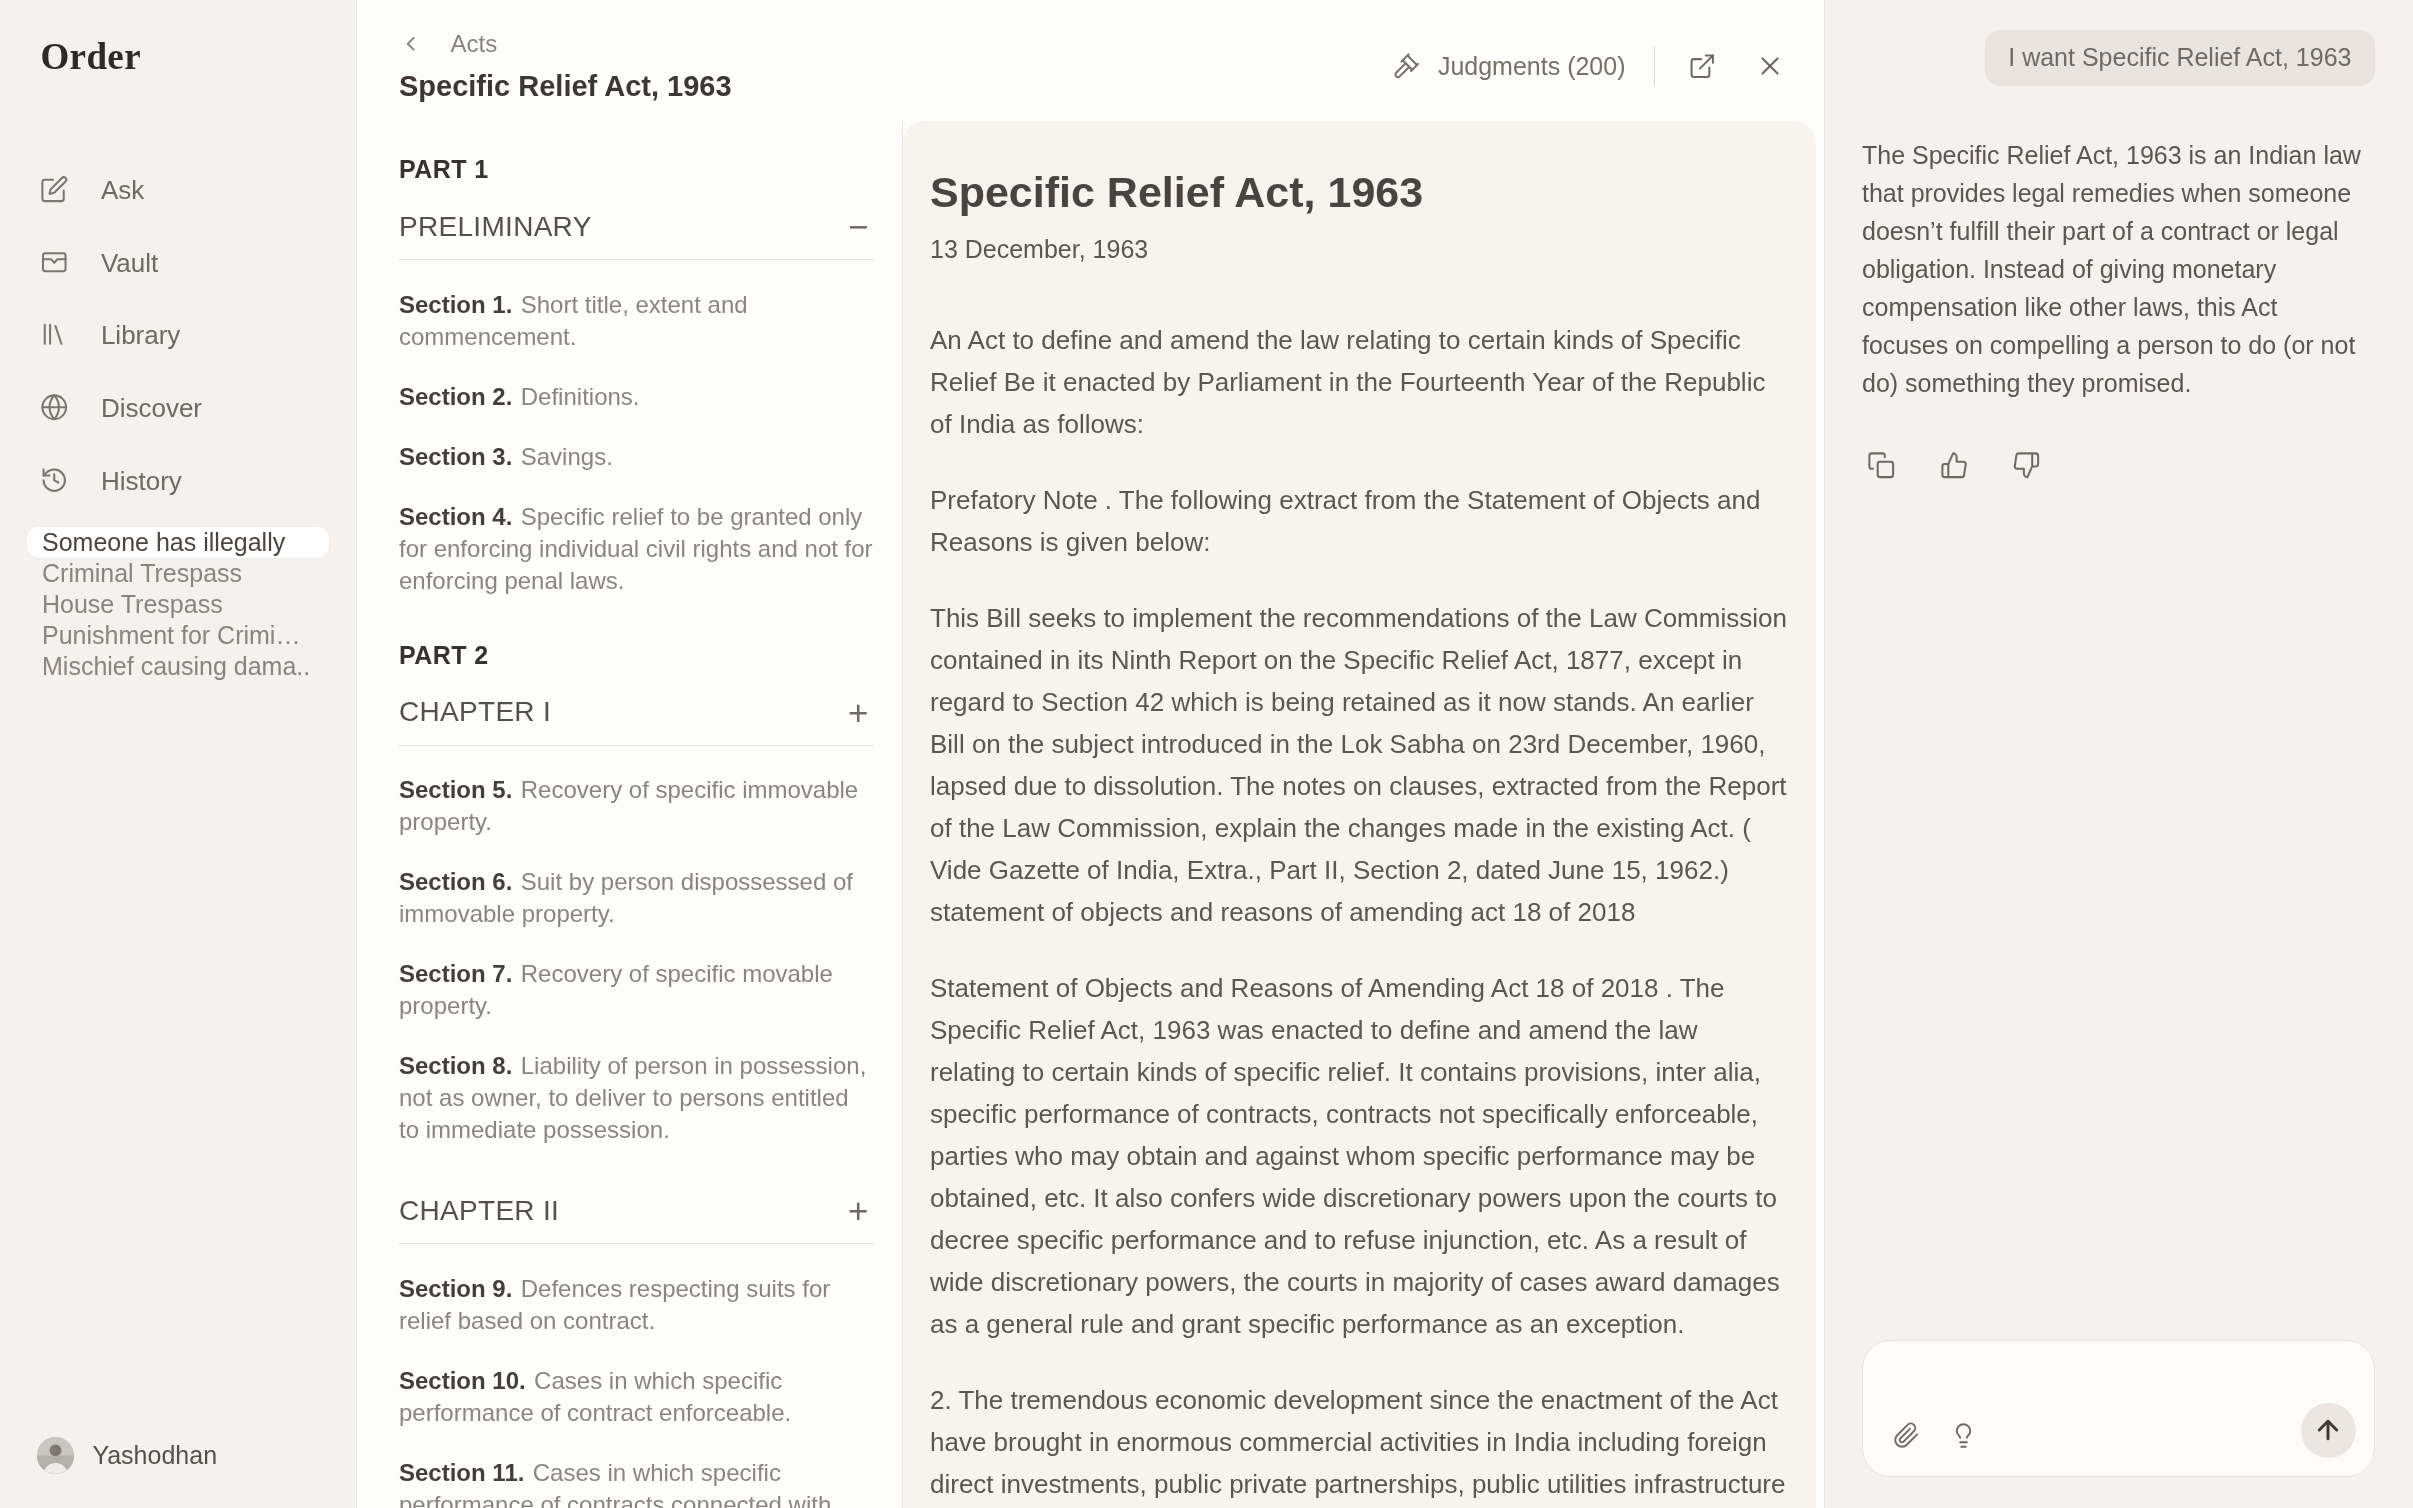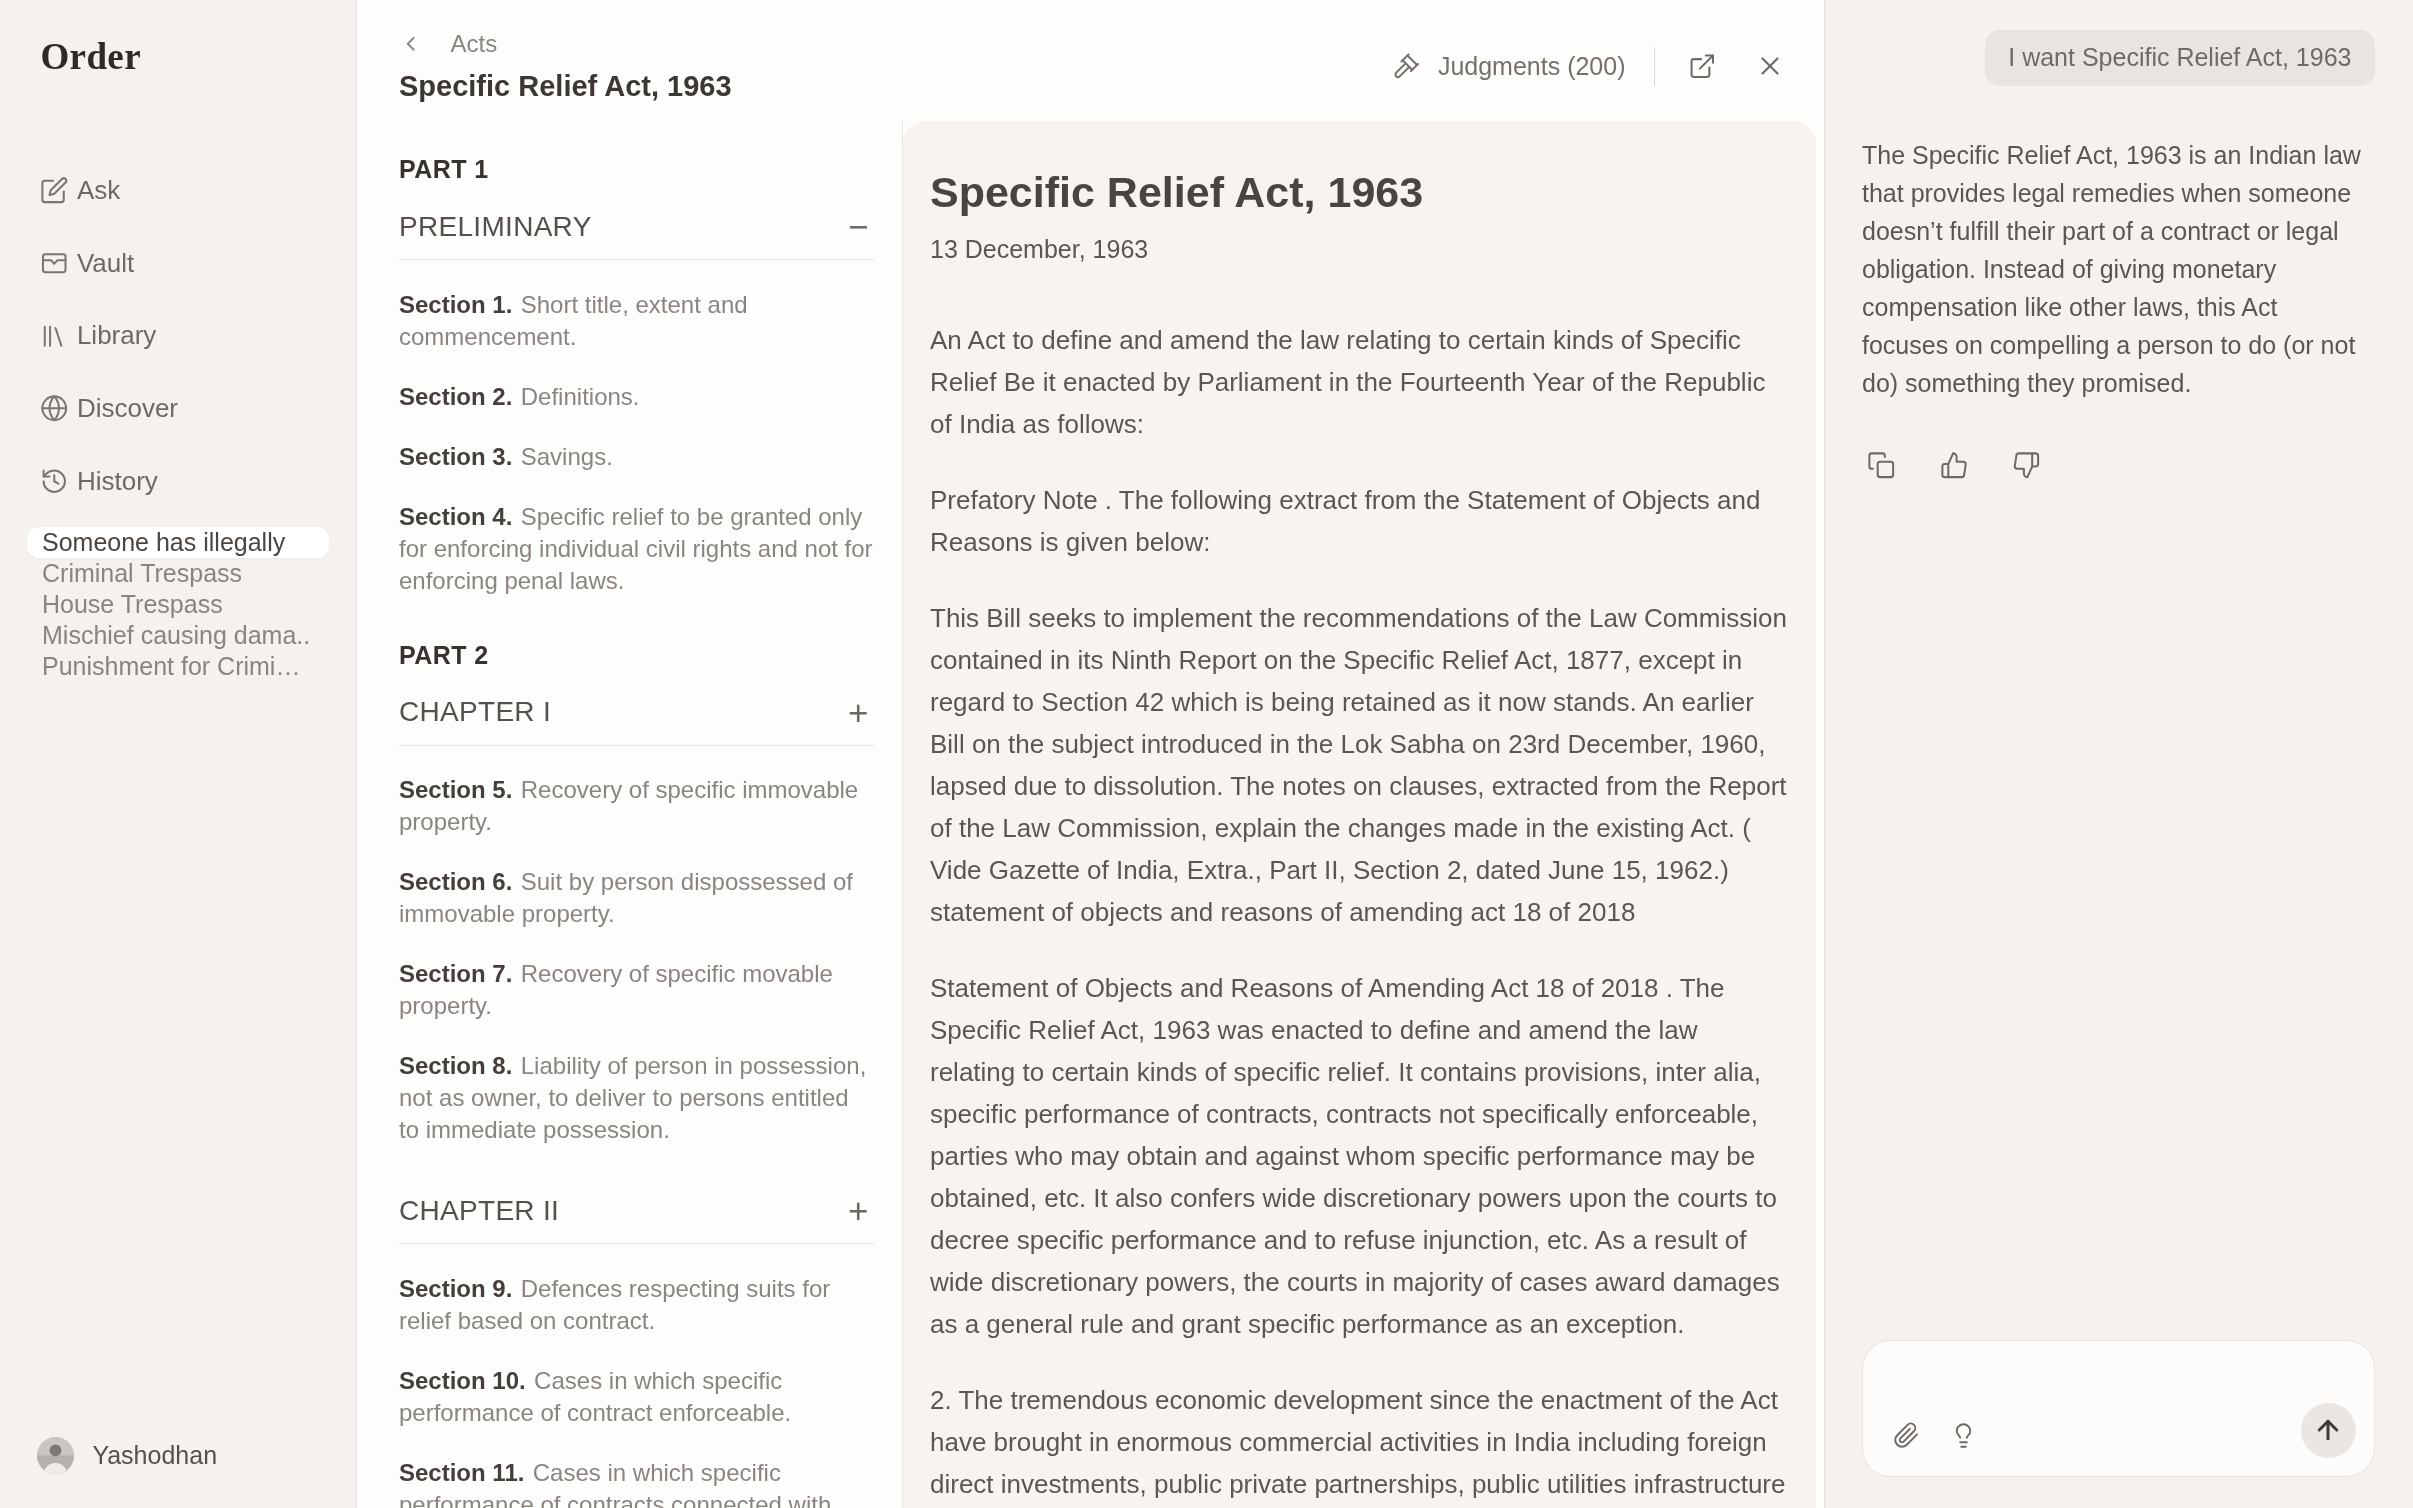--- a/index.html
+++ b/index.html
@@ -20,21 +20,21 @@
     display:flex; flex-direction:column;
     padding:35px 27px 34px 27px;
   }
   .logo {
     font-family:"Liberation Serif", serif;
     font-size:37px; font-weight:700; color:#2e2a27;
     padding-left:13.4px; letter-spacing:0.4px;
   }
   .nav { margin-top:82px; display:flex; flex-direction:column; gap:11.7px; }
   .nav-item {
-    display:flex; align-items:center; gap:8px;
+    display:flex; gap:32px;
     font-size:26px; color:#6e6963;
     padding:15px 13.4px; border-radius:10px; cursor:pointer;
   }
   .nav-item .nicon { color:#7a756f; }
   .history { margin-top:15px; display:flex; flex-direction:column; }
   .hist-item {
     font-size:25px; color:#8a847e;
     padding:1px 15px; border-radius:11.7px; cursor:pointer;
     white-space:nowrap; overflow:hidden; text-overflow:ellipsis;
   }
@@ -203,22 +203,22 @@
           </svg>
       </span>
       <span>History</span>
     </div>
   </nav>
 
   <div class="history">
     <div class="hist-item active">Someone has illegally</div>
     <div class="hist-item">Criminal Trespass</div>
     <div class="hist-item">House Trespass</div>
+    <div class="hist-item">Punishment for Crimina..</div>
     <div class="hist-item">Mischief causing dama..</div>
-    <div class="hist-item">Punishment for Crimina..</div>
   </div>
 
   <div class="sidebar-spacer"></div>
 
   <div class="user-row">
     <span class="avatar">
       <svg width="37" height="37" viewBox="0 0 44 44">
           <rect width="44" height="44" fill="#c9c5c1"></rect>
           <rect y="22" width="44" height="22" fill="#b4b0ac"></rect>
           <circle cx="22" cy="16" r="7" fill="#7d7873"></circle>

